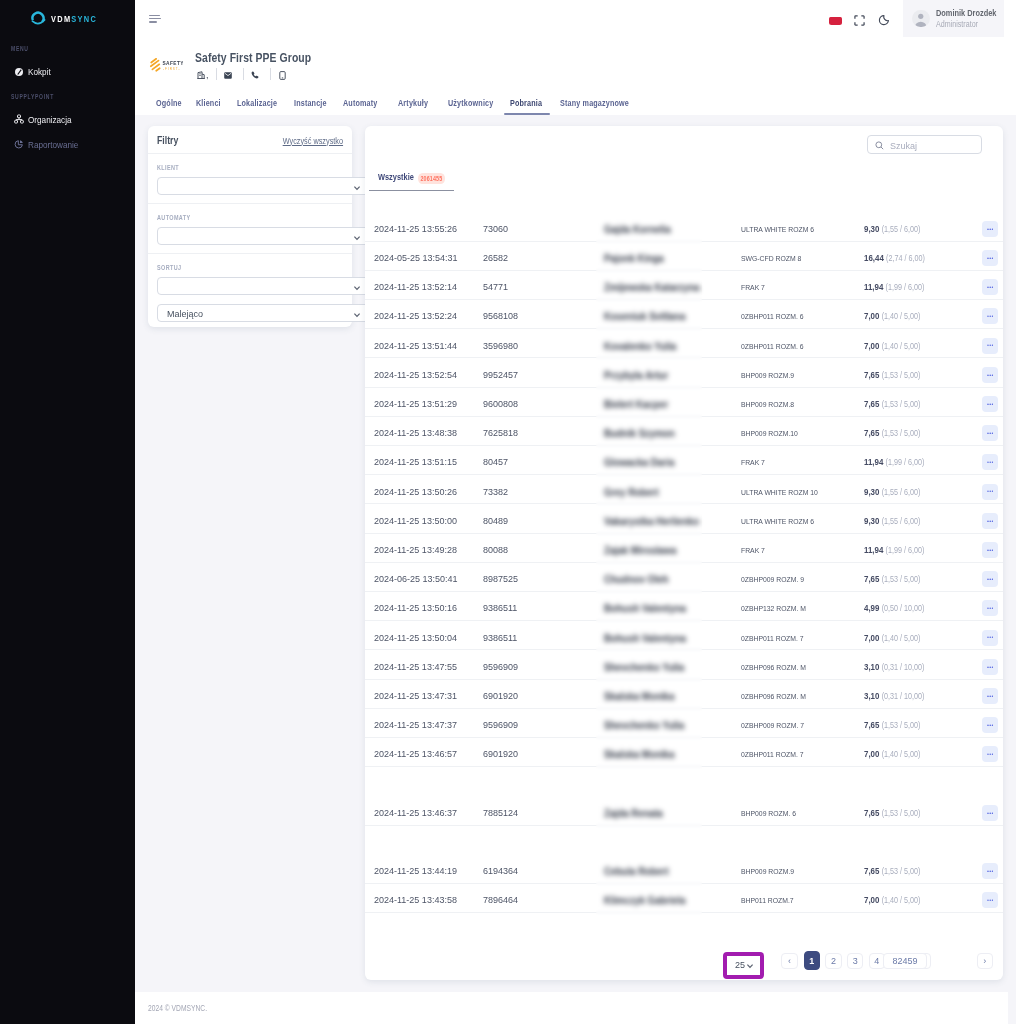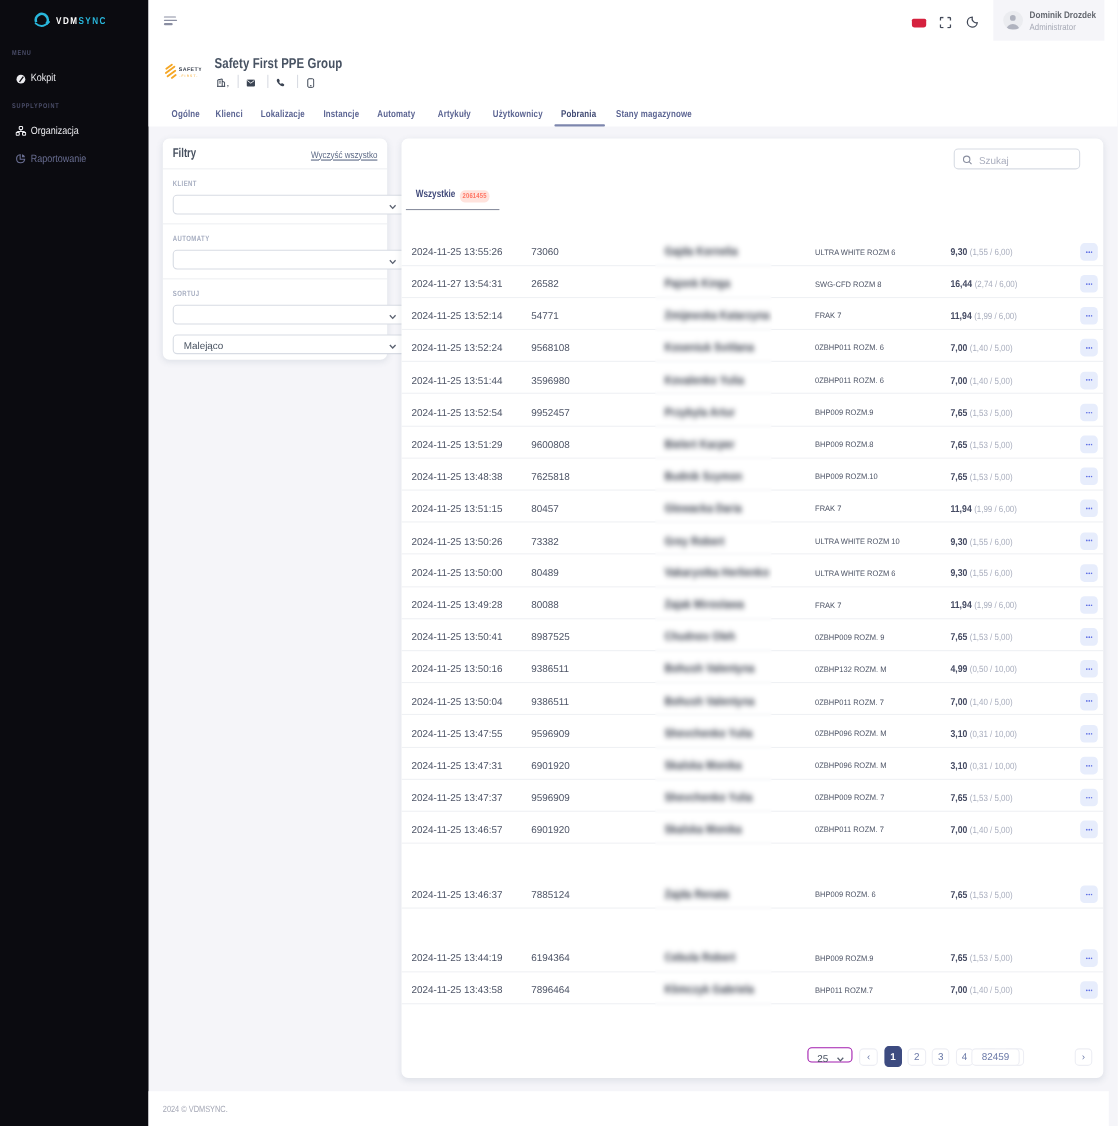--- a/index.html
+++ b/index.html
@@ -70,21 +70,21 @@
 .trow span.c2 { left:118px; }
 .trow span.c3 { left:239px; color:#2f3543; font-weight:bold; font-size:10.5px; filter:blur(2.2px); transform:translateY(-50%) scaleX(0.9); }
 .trow span.c4 { left:376px; font-size:7.2px; transform:translateY(-50%) scaleX(0.95); }
 .trow span.c5 { left:498.5px; transform:translateY(-50%) scaleX(0.88); }
 .c5 b { color:#454b63; font-weight:bold; }
 .c5 i { font-style:normal; font-size:8.2px; color:#a8adbd; }
 .trow span.actbtn { transform:translateY(-50%); }
 .actbtn { left:617px; width:16px; height:16px; background:#e7edfc; border-radius:4px; display:flex; align-items:center; justify-content:center; }
 
 
-#psel { position:absolute; left:369px; top:825.9px; width:40.8px; height:14px; border:1px solid #a21caf; border-radius:4px; }
+#psel { position:absolute; left:358px; top:825.9px; width:40.8px; height:27px; border:4px solid #a21caf; border-radius:4px; }
 #psel span { position:absolute; left:8px; top:4.5px; font-size:9px; color:#46505f; }
 #psel svg { position:absolute; right:6px; top:6px; }
 .pbtn { position:absolute; top:826.5px; height:16px; border:1px solid #edeef4; border-radius:4px; background:#fff;
         font-size:9px; color:#6b7aa8; display:flex; align-items:center; justify-content:center; }
 .pbtn.active { background:#3d4b80; border-color:#3d4b80; color:#fff; font-weight:bold; height:18.6px !important; margin-top:-1.3px; }
 
 #blurover { position:absolute; left:596px; top:213px; width:106px; height:730px; backdrop-filter:blur(1.4px); }
 
 #footer { position:absolute; left:148px; top:1004px; font-size:8.2px; color:#a4a7b5; transform-origin:left top; transform:scaleX(0.82); }
 </style>
@@ -255,21 +255,21 @@
       <span class="c5"><b>9,30</b> <i>(1,55 / 6,00)</i></span>
       <span class="actbtn">
         <svg width="6.5" height="2.5" viewBox="0 0 8 3">
           <circle cx="1.2" cy="1.5" r="1" fill="#6373e5"></circle>
           <circle cx="4" cy="1.5" r="1" fill="#6373e5"></circle>
           <circle cx="6.8" cy="1.5" r="1" fill="#6373e5"></circle>
         </svg>
       </span>
     </div>
 <div class="trow" style="top:241.7px">
-      <span class="c1">2024-11-27 13:54:31</span>
+      <span class="c1">2024-05-25 13:54:31</span>
       <span class="c2">26582</span>
       <span class="c3">Pajonk Kinga</span>
       <span class="c4">SWG-CFD ROZM 8</span>
       <span class="c5"><b>16,44</b> <i>(2,74 / 6,00)</i></span>
       <span class="actbtn">
         <svg width="6.5" height="2.5" viewBox="0 0 8 3">
           <circle cx="1.2" cy="1.5" r="1" fill="#6373e5"></circle>
           <circle cx="4" cy="1.5" r="1" fill="#6373e5"></circle>
           <circle cx="6.8" cy="1.5" r="1" fill="#6373e5"></circle>
         </svg>
@@ -409,21 +409,21 @@
       <span class="c5"><b>11,94</b> <i>(1,99 / 6,00)</i></span>
       <span class="actbtn">
         <svg width="6.5" height="2.5" viewBox="0 0 8 3">
           <circle cx="1.2" cy="1.5" r="1" fill="#6373e5"></circle>
           <circle cx="4" cy="1.5" r="1" fill="#6373e5"></circle>
           <circle cx="6.8" cy="1.5" r="1" fill="#6373e5"></circle>
         </svg>
       </span>
     </div>
 <div class="trow" style="top:562.9px">
-      <span class="c1">2024-11-25 13:50:41</span>
+      <span class="c1">2024-06-25 13:50:41</span>
       <span class="c2">8987525</span>
       <span class="c3">Chudnov Oleh</span>
       <span class="c4">0ZBHP009 ROZM. 9</span>
       <span class="c5"><b>7,65</b> <i>(1,53 / 5,00)</i></span>
       <span class="actbtn">
         <svg width="6.5" height="2.5" viewBox="0 0 8 3">
           <circle cx="1.2" cy="1.5" r="1" fill="#6373e5"></circle>
           <circle cx="4" cy="1.5" r="1" fill="#6373e5"></circle>
           <circle cx="6.8" cy="1.5" r="1" fill="#6373e5"></circle>
         </svg>

